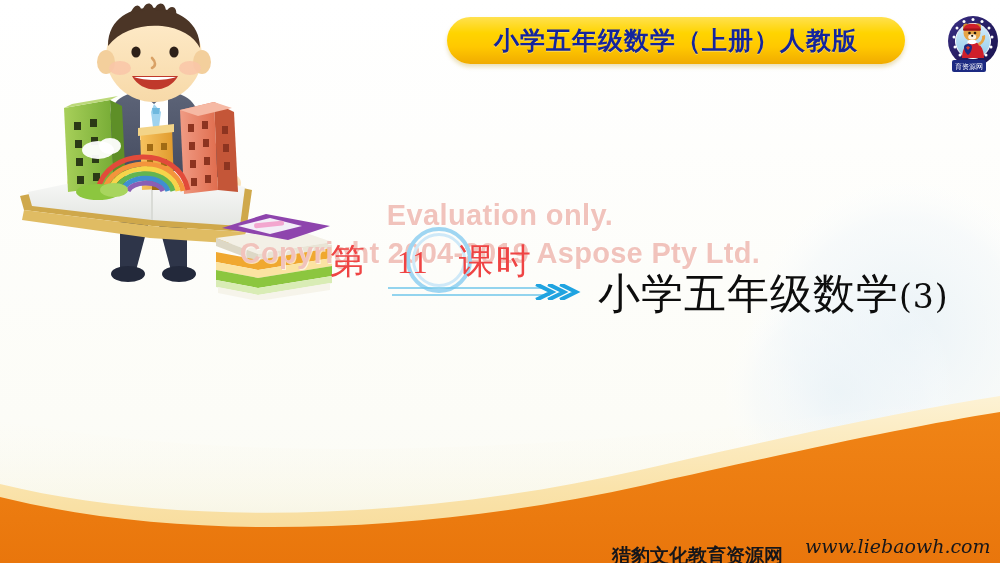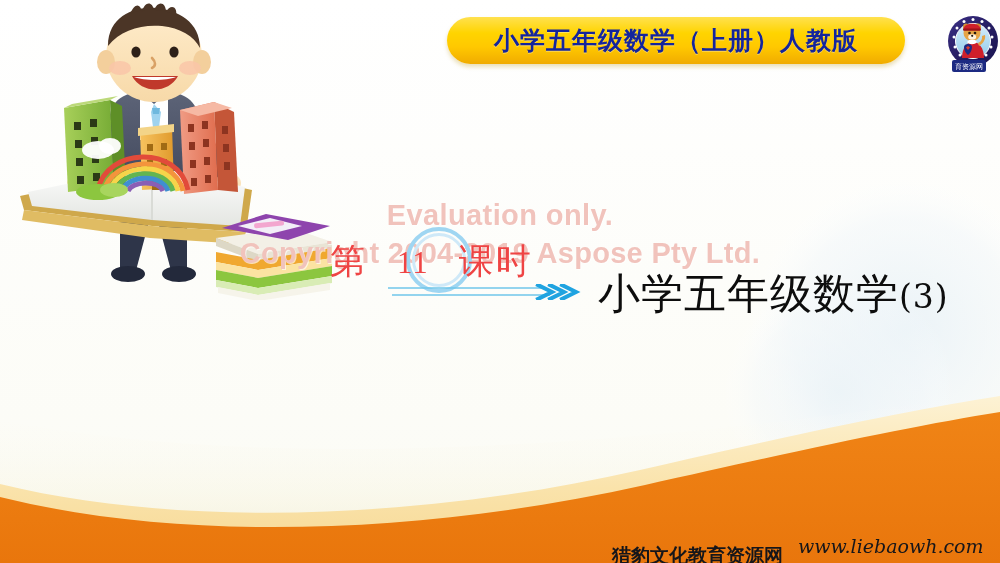--- a/index.html
+++ b/index.html
@@ -87,21 +87,21 @@
   #footer-credit{
     position:absolute;left:612px;top:532px;height:28px;
     display:flex;align-items:center;white-space:nowrap;
   }
   #footer-credit .cn{
     font-family:"DejaVu Serif","Liberation Serif",serif;
     font-weight:bold;font-size:19px;color:#16161a;letter-spacing:0px;margin-top:20px;
   }
   #footer-credit .url{
     font-family:"DejaVu Serif","Liberation Serif",serif;
-    font-style:italic;font-size:19px;color:#16161a;margin-left:15px;
+    font-style:italic;font-size:19px;color:#16161a;margin-left:22px;
   }
 </style>
 </head>
 <body>
 
 <div id="slide">
 
   <div class="bg-layer">
     <svg class="bg-svg" viewBox="0 0 1000 563" preserveAspectRatio="none">
       <defs>

